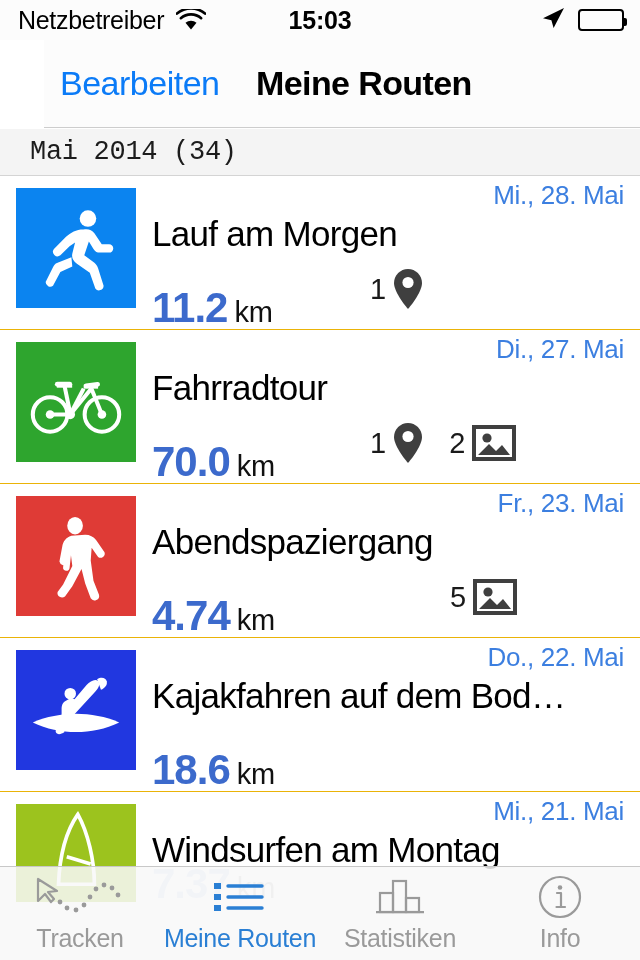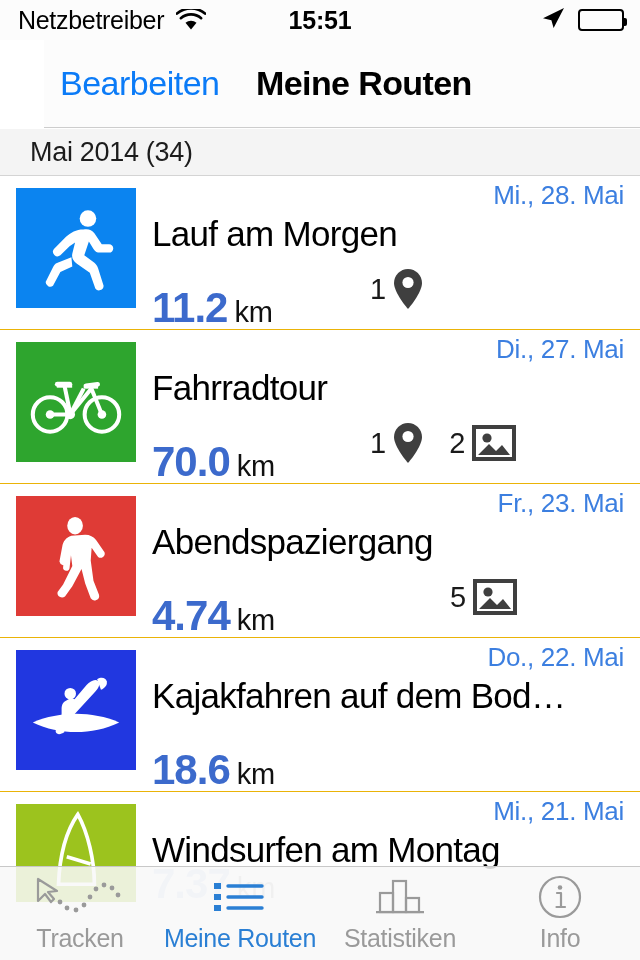--- a/index.html
+++ b/index.html
@@ -51,21 +51,21 @@
   .nav-title {
     position:absolute; left:212px; font-size:34px; font-weight:bold;
     color:#000; letter-spacing:-0.6px;
   }
 
   
   .section-header {
     position:absolute; top:129px; left:0; width:640px; height:47px;
     background:#f4f4f4;
     border-bottom:1px solid #d4d4d4;
-    display:flex; align-items:center;
+    display:flex; align-items:center;font-family:Liberation Mono, monospace;
   }
   .section-header span {
     padding-left:30px; font-size:27px; color:#1c1c1c; letter-spacing:-0.3px;
   }
 
   
   .list { position:absolute; top:176px; left:0; width:640px; height:784px; overflow:hidden; }
   .row {
     position:relative; width:640px; height:154px;
     background:#fff;
@@ -140,21 +140,21 @@
     <div class="sb-left">
       <span class="sb-carrier">Netzbetreiber</span>
       <span class="wifi-icon">
         <svg width="30" height="22" viewBox="0 0 30 22">
           <path d="M15 20.5 L9.5 13.8 a8.6 8.6 0 0 1 11 0 Z" fill="#000"></path>
           <path d="M4.8 9.2 a15.5 15.5 0 0 1 20.4 0" stroke="#000" stroke-width="2.6" fill="none" stroke-linecap="round"></path>
           <path d="M1 4.6 a21.5 21.5 0 0 1 28 0" stroke="#000" stroke-width="2.6" fill="none" stroke-linecap="round"></path>
         </svg>
       </span>
     </div>
-    <div class="sb-center">15:51</div>
+    <div class="sb-center">15:03</div>
     <div class="sb-right">
       <span class="loc-icon">
         <svg width="26" height="26" viewBox="0 0 26 26">
           <path d="M24 3 L3 13.2 L11.4 15.2 L13.6 23 Z" fill="#000"></path>
         </svg>
       </span>
       <span class="batt">
         <span class="batt-fill"></span>
       </span>
     </div>

